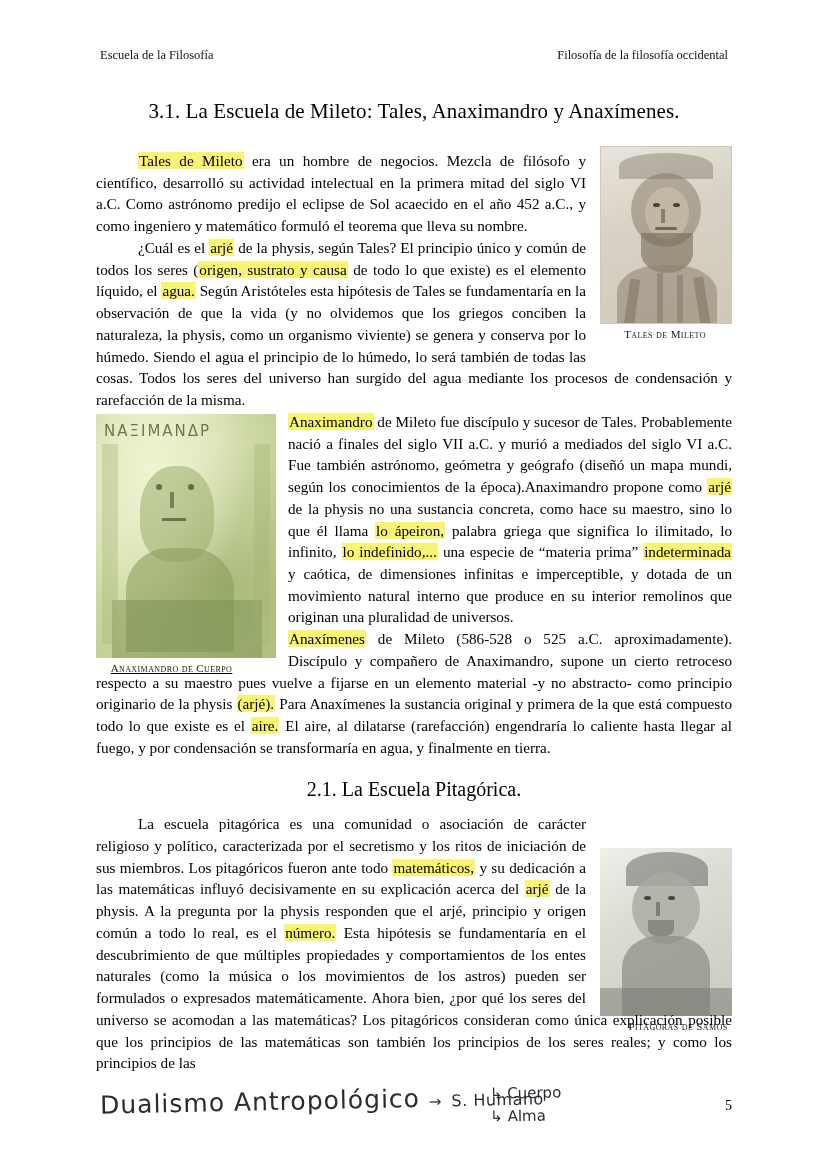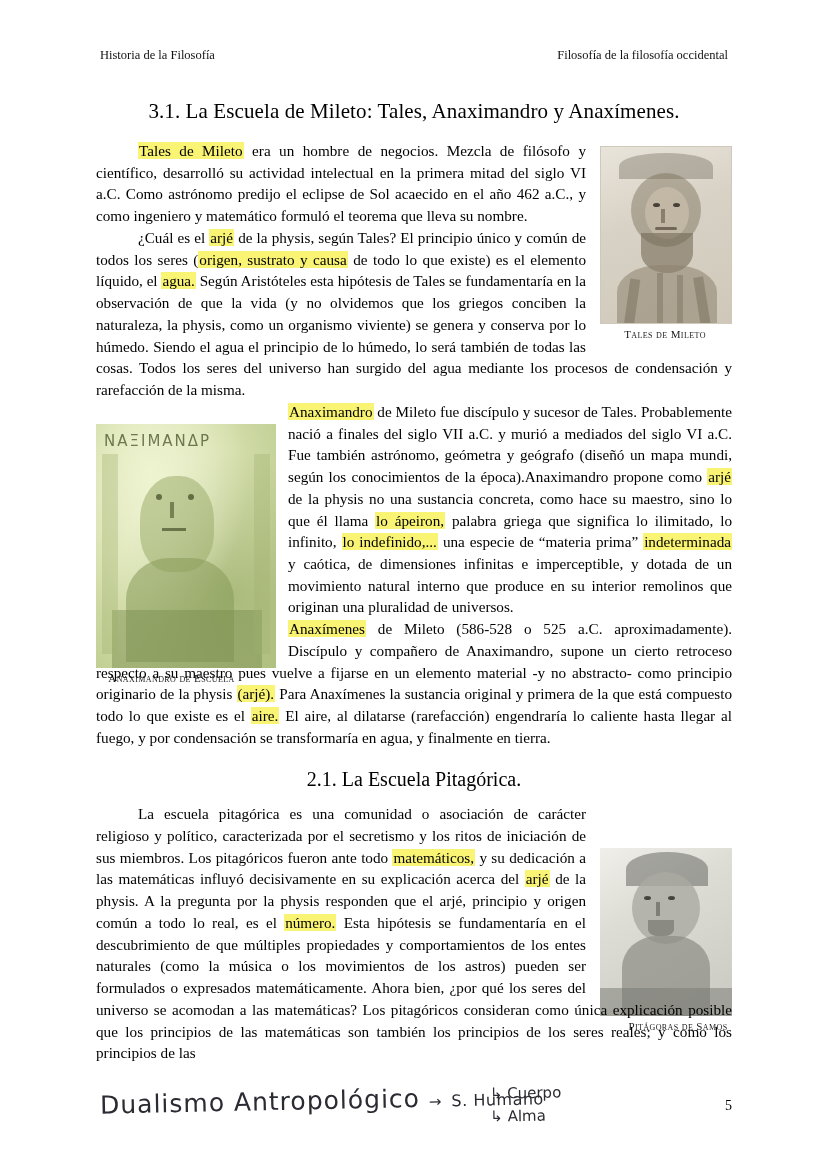--- a/index.html
+++ b/index.html
@@ -41,21 +41,21 @@
     left: 96px;
     width: 636px;
     font-size: 15.2px;
     line-height: 1.43;
     text-align: justify;
   }
   h1.section-title {
     font-size: 21px;
     font-weight: normal;
     text-align: center;
-    margin: 8px 0 14px 0;
+    margin: 8px 0 24px 0;
     letter-spacing: 0.1px;
   }
   h2.section-title {
     font-size: 20px;
     font-weight: normal;
     text-align: center;
     margin: 16px 0 10px 0;
   }
   p {
     margin: 0 0 0 0;
@@ -90,23 +90,24 @@
   #fig-tales .imgbox {
     width: 130px;
     height: 176px;
     background: linear-gradient(160deg,#e9e4da 0%, #d8d2c6 40%, #cfc8ba 100%);
     position: relative;
     overflow: hidden;
     border: 1px solid #cfc8bb;
   }
   
   #fig-anax {
-    top: 424px;
+    top: 414px;
     left: 96px;
     width: 151px;
+    text-decoration: underline;
   }
   #fig-anax .imgbox {
     width: 180px;
     height: 244px;
     background: radial-gradient(ellipse at 40% 35%, #e8eccd 0%, #d6dfae 45%, #b9c98a 100%);
     position: relative;
     overflow: hidden;
   }
   
   #fig-pita {
@@ -183,21 +184,21 @@
     position: absolute;
     background: rgba(70,70,70,0.30);
   }
 </style>
 </head>
 <body>
 
 <div class="page">
 
   <div class="header">
-    <span>Historia de la Filosofía</span>
+    <span>Escuela de la Filosofía</span>
     <span>Filosofía de la filosofía occidental</span>
   </div>
 
   <div class="fig" id="fig-tales">
     <div class="imgbox">
 
       <div class="stroke" style="left:18px;top:6px;width:94px;height:26px;border-radius:50% 50% 0 0;background:rgba(70,60,45,0.28);"></div>
       <div class="stroke" style="left:30px;top:26px;width:70px;height:74px;border-radius:50%;background:rgba(120,108,86,0.45);"></div>
       <div class="stroke" style="left:44px;top:40px;width:44px;height:52px;border-radius:50%;background:rgba(200,190,170,0.75);"></div>
       <div class="stroke" style="left:52px;top:56px;width:7px;height:4px;border-radius:50%;background:rgba(40,35,28,0.8);"></div>
@@ -223,21 +224,21 @@
       <div class="gstroke" style="left:44px;top:52px;width:74px;height:96px;border-radius:46% 46% 40% 40%;background:rgba(150,168,100,0.5);"></div>
       <div class="gstroke" style="left:30px;top:134px;width:108px;height:104px;border-radius:40% 40% 0 0;background:rgba(135,155,88,0.55);"></div>
       <div class="gstroke" style="left:16px;top:186px;width:150px;height:58px;background:rgba(120,140,78,0.45);"></div>
       <div class="gstroke" style="left:60px;top:70px;width:6px;height:6px;border-radius:50%;background:rgba(60,70,32,0.7);"></div>
       <div class="gstroke" style="left:92px;top:70px;width:6px;height:6px;border-radius:50%;background:rgba(60,70,32,0.7);"></div>
       <div class="gstroke" style="left:74px;top:78px;width:4px;height:16px;background:rgba(70,82,38,0.6);"></div>
       <div class="gstroke" style="left:66px;top:104px;width:24px;height:3px;background:rgba(60,72,34,0.65);"></div>
       <div class="gstroke" style="left:6px;top:30px;width:16px;height:200px;background:rgba(160,178,112,0.35);"></div>
       <div class="gstroke" style="left:158px;top:30px;width:16px;height:200px;background:rgba(160,178,112,0.35);"></div>
     </div>
-    <div class="cap">Anaximandro de Escuela</div>
+    <div class="cap">Anaximandro de Cuerpo</div>
   </div>
 
   <div class="fig" id="fig-pita">
     <div class="imgbox">
       <div class="bstroke" style="left:26px;top:4px;width:82px;height:34px;border-radius:50% 50% 0 0;background:rgba(80,80,76,0.45);"></div>
       <div class="bstroke" style="left:32px;top:24px;width:68px;height:72px;border-radius:50%;background:rgba(170,170,162,0.8);"></div>
       <div class="bstroke" style="left:44px;top:48px;width:7px;height:4px;border-radius:50%;background:rgba(40,40,38,0.8);"></div>
       <div class="bstroke" style="left:68px;top:48px;width:7px;height:4px;border-radius:50%;background:rgba(40,40,38,0.8);"></div>
       <div class="bstroke" style="left:56px;top:54px;width:4px;height:14px;background:rgba(90,90,84,0.6);"></div>
       <div class="bstroke" style="left:48px;top:72px;width:26px;height:16px;border-radius:0 0 40% 40%;background:rgba(110,110,104,0.6);"></div>
@@ -247,21 +248,21 @@
     <div class="cap">Pitágoras de Samos</div>
   </div>
 
   <div class="content">
 
     <h1 class="section-title">3.1. La Escuela de Mileto: Tales, Anaximandro y Anaxímenes.</h1>
 
     <div class="spacer-tales"></div>
 
     <p>
-      <span class="hl">Tales de Mileto</span><span> era un hombre de negocios. Mezcla de filósofo y científico, desarrolló su actividad intelectual en la primera mitad del siglo VI a.C. Como astrónomo predijo el eclipse de Sol acaecido en el año 462 a.C., y como ingeniero y matemático formuló el teorema que lleva su nombre.</span>
+      <span class="hl">Tales de Mileto</span><span> era un hombre de negocios. Mezcla de filósofo y científico, desarrolló su actividad intelectual en la primera mitad del siglo VI a.C. Como astrónomo predijo el eclipse de Sol acaecido en el año 452 a.C., y como ingeniero y matemático formuló el teorema que lleva su nombre.</span>
     </p>
 
     <p>
       <span>¿Cuál es el </span><span class="it hl">arjé</span><span> de la </span><span class="it">physis</span><span>, según Tales? El principio único y común de todos los seres (</span><span class="hl">origen, sustrato y causa</span><span> de todo lo que existe) es el elemento líquido, el </span><span class="hl">agua.</span><span> Según Aristóteles esta hipótesis de Tales se fundamentaría en la observación de que la vida (y no olvidemos que los griegos conciben la naturaleza, la </span><span class="it">physis</span><span>, como un organismo viviente) se genera y conserva por lo húmedo. Siendo el agua el principio de lo húmedo, lo será también de todas las cosas. Todos los seres del universo han surgido del agua mediante los procesos de condensación y rarefacción de la misma.</span>
     </p>
 
     <div class="clear"></div>
 
     <div class="spacer-anax"></div>
 

